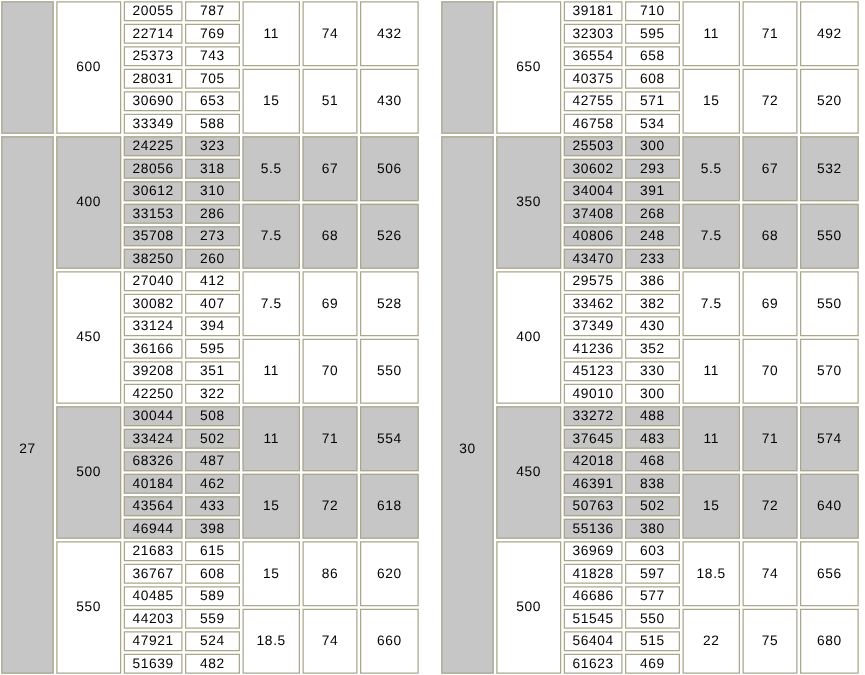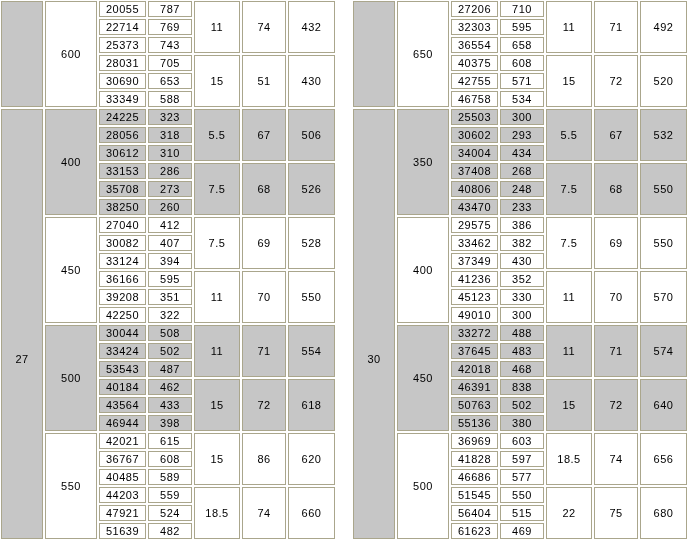--- a/index.html
+++ b/index.html
@@ -140,41 +140,41 @@
           <td class="gray">508</td>
           <td rowspan="3" class="gray">11</td>
           <td rowspan="3" class="gray">71</td>
           <td rowspan="3" class="gray">554</td>
         </tr>
         <tr>
           <td class="gray">33424</td>
           <td class="gray">502</td>
         </tr>
         <tr>
-          <td class="gray">53543</td>
+          <td class="gray">68326</td>
           <td class="gray">487</td>
         </tr>
         <tr>
           <td class="gray">40184</td>
           <td class="gray">462</td>
           <td rowspan="3" class="gray">15</td>
           <td rowspan="3" class="gray">72</td>
           <td rowspan="3" class="gray">618</td>
         </tr>
         <tr>
           <td class="gray">43564</td>
           <td class="gray">433</td>
         </tr>
         <tr>
           <td class="gray">46944</td>
           <td class="gray">398</td>
         </tr>
         <tr>
           <td rowspan="6">550</td>
-          <td>42021</td>
+          <td>21683</td>
           <td>615</td>
           <td rowspan="3">15</td>
           <td rowspan="3">86</td>
           <td rowspan="3">620</td>
         </tr>
         <tr>
           <td>36767</td>
           <td>608</td>
         </tr>
         <tr>
@@ -205,21 +205,21 @@
         <col style="width: 47px;">
         <col style="width: 44px;">
         <col style="width: 46px;">
         <col style="width: 44px;">
         <col style="width: 47px;">
       </colgroup>
       <tbody>
         <tr>
           <td rowspan="6" class="gray"></td>
           <td rowspan="6">650</td>
-          <td>27206</td>
+          <td>39181</td>
           <td>710</td>
           <td rowspan="3">11</td>
           <td rowspan="3">71</td>
           <td rowspan="3">492</td>
         </tr>
         <tr>
           <td>32303</td>
           <td>595</td>
         </tr>
         <tr>
@@ -249,21 +249,21 @@
           <td rowspan="3" class="gray">5.5</td>
           <td rowspan="3" class="gray">67</td>
           <td rowspan="3" class="gray">532</td>
         </tr>
         <tr>
           <td class="gray">30602</td>
           <td class="gray">293</td>
         </tr>
         <tr>
           <td class="gray">34004</td>
-          <td class="gray">434</td>
+          <td class="gray">391</td>
         </tr>
         <tr>
           <td class="gray">37408</td>
           <td class="gray">268</td>
           <td rowspan="3" class="gray">7.5</td>
           <td rowspan="3" class="gray">68</td>
           <td rowspan="3" class="gray">550</td>
         </tr>
         <tr>
           <td class="gray">40806</td>

